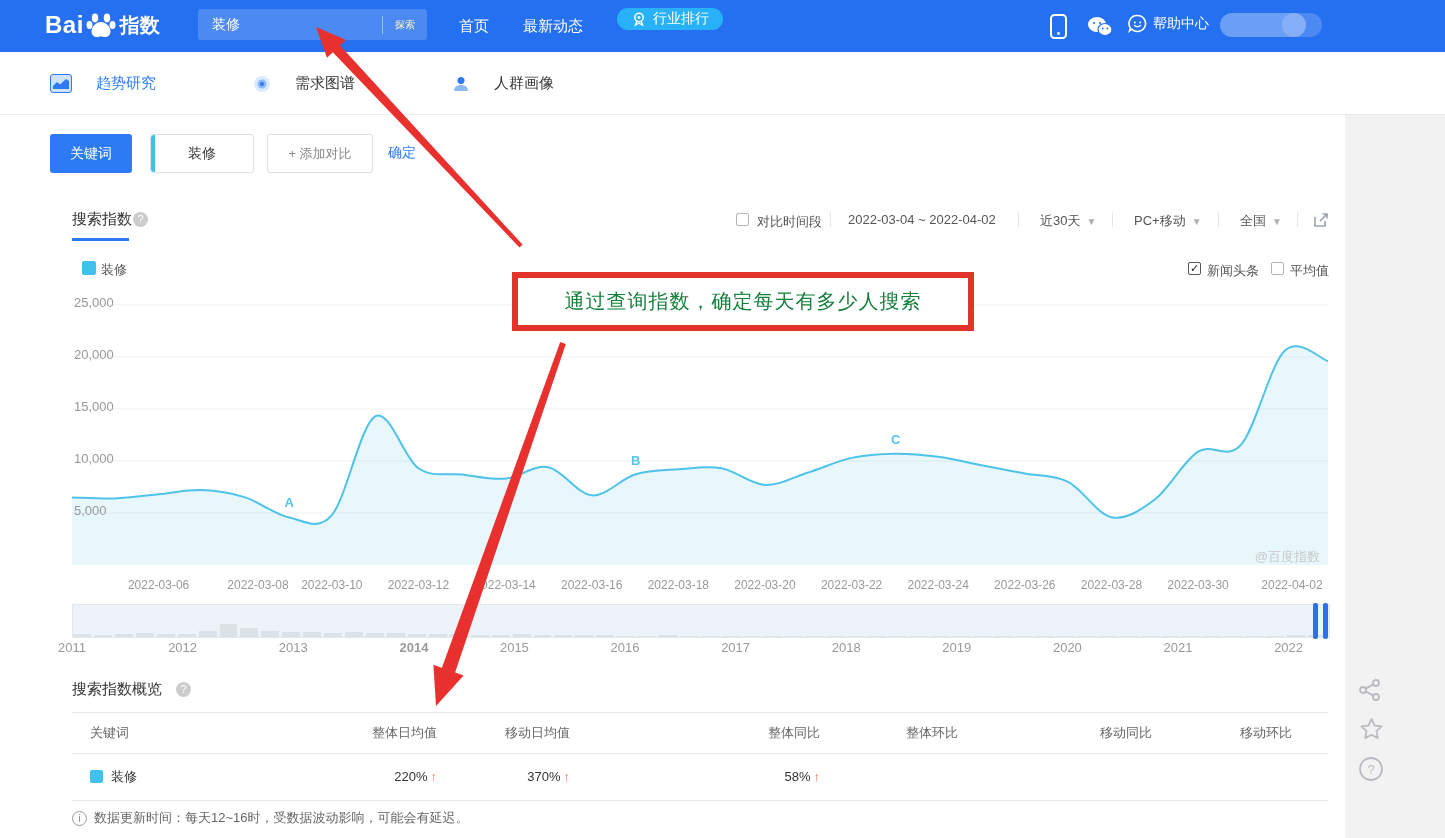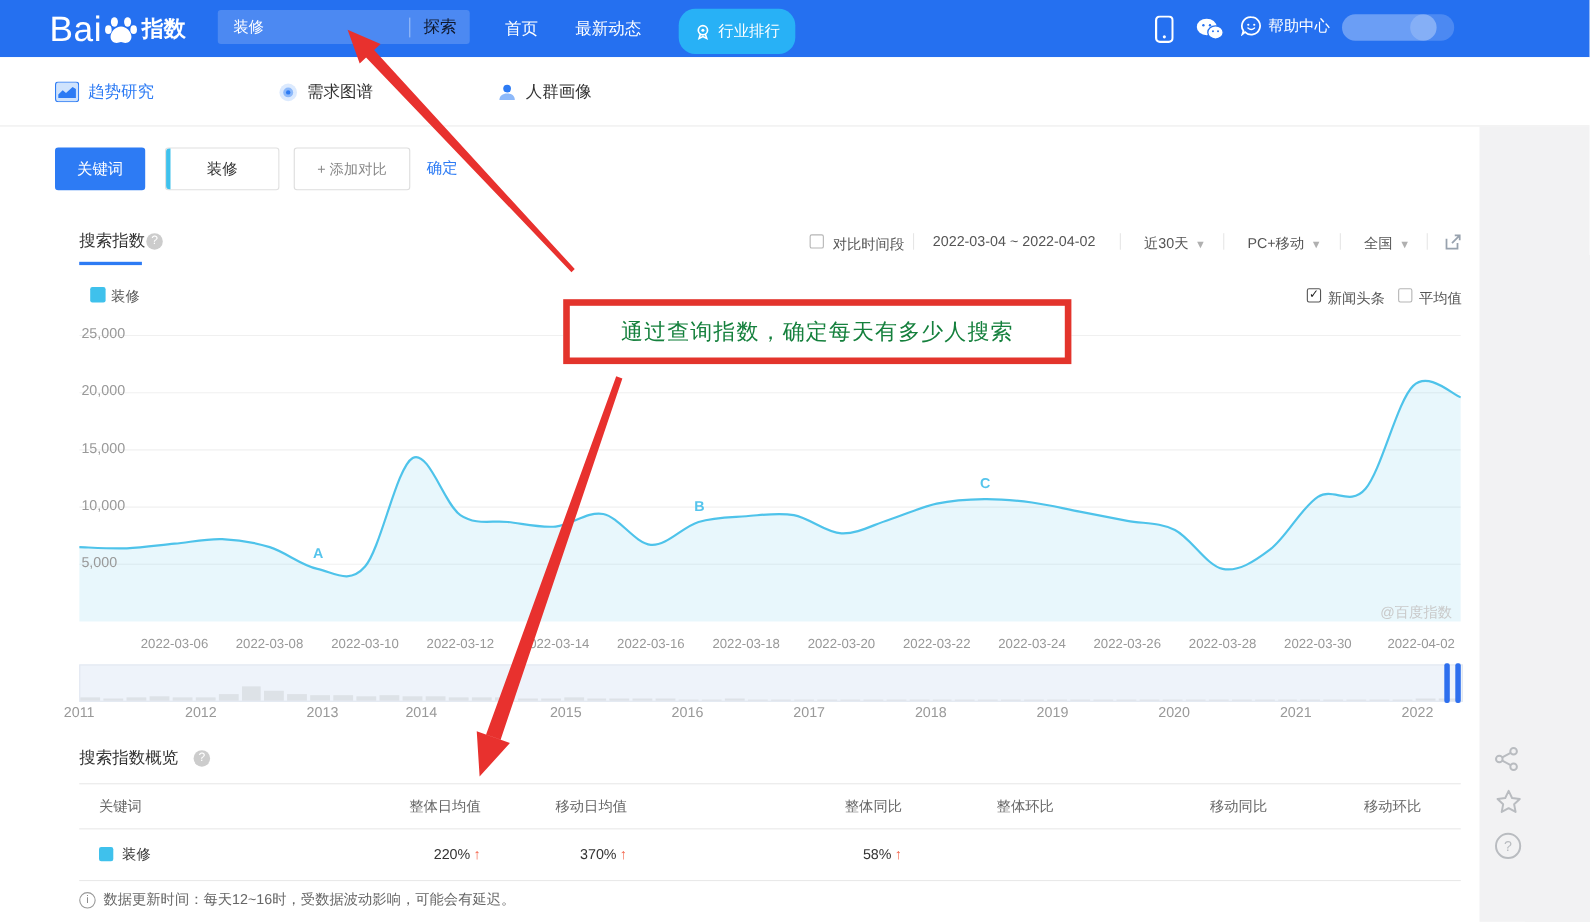--- a/index.html
+++ b/index.html
@@ -3,36 +3,36 @@
 <meta charset="utf-8">
 <style>
   *{margin:0;padding:0;box-sizing:border-box}
   html,body{width:1445px;height:838px}
   body{position:relative;overflow:hidden;background:#fff;
        font-family:"Liberation Sans","DejaVu Sans",sans-serif;color:#333}
   .abs{position:absolute}
   
   .hdr{position:absolute;left:0;top:0;width:1445px;height:52px;background:#2570f0}
   .logo{position:absolute;left:45px;top:8px;display:flex;align-items:center;color:#fff;cursor:pointer}
-  .logo-bai{font-size:32px;font-weight:normal;letter-spacing:.5px}
+  .logo-bai{font-size:24px;font-weight:bold;letter-spacing:.5px}
   .logo-zhi{font-size:20px;font-weight:bold;margin-left:2px}
   .searchbox{position:absolute;left:198px;top:9px;width:229px;height:31px;background:rgba(255,255,255,.18);
              border-radius:3px;display:flex;align-items:center}
   .searchval{color:#fff;font-size:14px;margin-left:14px;flex:1}
   .search-divider{width:1px;height:18px;background:rgba(255,255,255,.45)}
-  .search-btn{color:#0f172a;font-size:15px;padding:0 12px;cursor:pointer}
+  .search-btn{color:#fef9c3;font-size:10px;padding:0 12px;cursor:pointer}
   .navitem{position:absolute;top:17px;color:#fff;font-size:15px;cursor:pointer;white-space:nowrap}
-  .rankpill{position:absolute;left:617px;top:8px;height:41px;padding:0 14px;background:#28b1f6;border-radius:15px;
+  .rankpill{position:absolute;left:617px;top:8px;height:22px;padding:0 14px;background:#28b1f6;border-radius:15px;
             display:flex;align-items:center;gap:6px;color:#fff;font-size:14px;cursor:pointer}
   .hico{position:absolute;cursor:pointer}
   .helpwrap{position:absolute;left:1128px;top:14px;display:flex;align-items:center;gap:6px;color:#fff;font-size:14px;cursor:pointer}
   .userpill{position:absolute;border-radius:12px}
   
   .subnav{position:absolute;left:0;top:52px;width:1445px;height:63px;background:#fff;border-bottom:1px solid #ececec}
-  .snitem{position:absolute;top:74px;display:flex;align-items:flex-end;gap:8px;font-size:15px;cursor:pointer;white-space:nowrap}
+  .snitem{position:absolute;top:74px;display:flex;align-items:flex-end;gap:24px;font-size:15px;cursor:pointer;white-space:nowrap}
   .snitem.active{color:#2d7bf4}
   
   .kwbtn{position:absolute;left:50px;top:134px;width:82px;height:39px;background:#2d7bf4;color:#fff;border:none;
          font-size:14px;border-radius:3px;cursor:pointer;font-family:inherit}
   .kwbox{position:absolute;left:150px;top:134px;width:104px;height:39px;background:#fff;border:1px solid #e0e0e0;
          border-radius:3px;line-height:37px;text-align:center;font-size:14px;cursor:text}
   .kwbox::before{content:"";position:absolute;left:0;top:0;width:4px;height:37px;background:#3fc1ec;border-radius:3px 0 0 3px}
   .addbox{position:absolute;left:267px;top:134px;width:106px;height:39px;background:#fff;border:1px solid #ddd;
           border-radius:3px;line-height:37px;text-align:center;font-size:13px;color:#888;cursor:pointer}
   .confirm{position:absolute;left:388px;top:144px;font-size:14px;color:#2d7bf4;cursor:pointer}
@@ -228,21 +228,21 @@
       <text x="2" y="168" fill="#999" font-size="13" dominant-baseline="middle">10,000</text>
       <text x="2" y="116" fill="#999" font-size="13" dominant-baseline="middle">15,000</text>
       <text x="2" y="64" fill="#999" font-size="13" dominant-baseline="middle">20,000</text>
       <text x="2" y="12" fill="#999" font-size="13" dominant-baseline="middle">25,000</text>
       <text x="212.55172413793105" y="215.16" fill="#55c4ec" font-size="13" font-weight="bold">A</text>
       <text x="559.0344827586207" y="172.51999999999998" fill="#55c4ec" font-size="13" font-weight="bold">B</text>
       <text x="818.8965517241379" y="151.72" fill="#55c4ec" font-size="13" font-weight="bold">C</text>
     </svg>
   <div id="xlabels">
       <div class="xlab" style="left: 115.621px;">2022-03-06</div>
-      <div class="xlab" style="left: 202px;">2022-03-08</div>
+      <div class="xlab" style="left: 215px;">2022-03-08</div>
       <div class="xlab" style="left: 288.862px;">2022-03-10</div>
       <div class="xlab" style="left: 375.483px;">2022-03-12</div>
       <div class="xlab" style="left: 462.103px;">2022-03-14</div>
       <div class="xlab" style="left: 548.724px;">2022-03-16</div>
       <div class="xlab" style="left: 635.345px;">2022-03-18</div>
       <div class="xlab" style="left: 721.966px;">2022-03-20</div>
       <div class="xlab" style="left: 808.586px;">2022-03-22</div>
       <div class="xlab" style="left: 895.207px;">2022-03-24</div>
       <div class="xlab" style="left: 981.828px;">2022-03-26</div>
       <div class="xlab" style="left: 1068.45px;">2022-03-28</div>
@@ -312,21 +312,21 @@
       <div class="sbar" style="left: 1193.2px; width: 17.9333px; height: 1px;"></div>
       <div class="sbar" style="left: 1214.13px; width: 17.9333px; height: 2px;"></div>
       <div class="sbar" style="left: 1235.07px; width: 17.9333px; height: 2px;"></div>
     </div>
   <div class="shandle" style="left:1313px"></div>
   <div class="shandle" style="left:1323px"></div>
   <div id="years">
       <div class="year" style="left: 42px;">2011</div>
       <div class="year" style="left: 152.6px;">2012</div>
       <div class="year" style="left: 263.2px;">2013</div>
-      <div class="year" style="left: 353px;">2014</div>
+      <div class="year" style="left: 384px; font-weight: bold;">2014</div>
       <div class="year" style="left: 484.4px;">2015</div>
       <div class="year" style="left: 595px;">2016</div>
       <div class="year" style="left: 705.6px;">2017</div>
       <div class="year" style="left: 816.2px;">2018</div>
       <div class="year" style="left: 926.8px;">2019</div>
       <div class="year" style="left: 1037.4px;">2020</div>
       <div class="year" style="left: 1148px;">2021</div>
       <div class="year" style="left: 1258.6px;">2022</div>
     </div>
 

